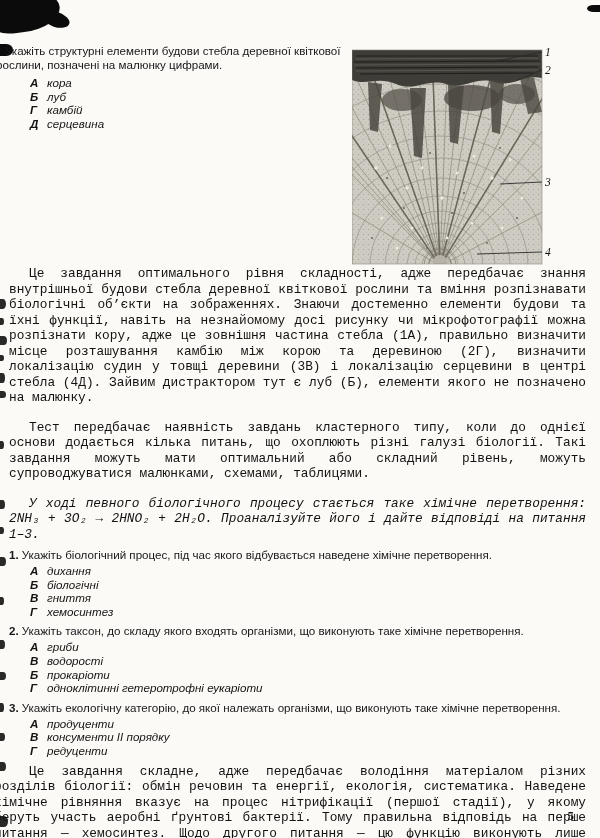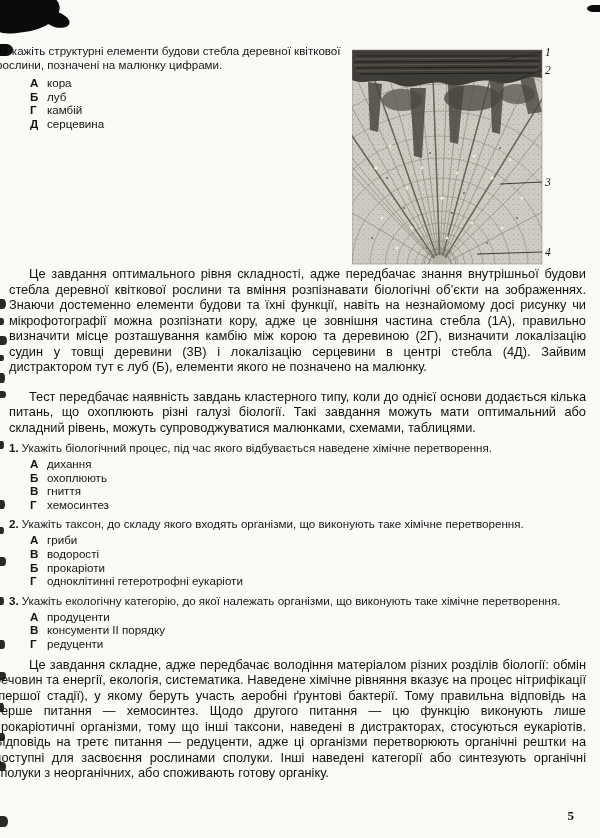--- a/index.html
+++ b/index.html
@@ -19,27 +19,27 @@
   .q-stem {
     font-family: "Liberation Sans", "DejaVu Sans", sans-serif;
     font-size: 11.6px; line-height: 14px; margin: 0; color: #17171a;
   }
   .top-stem { width: 356px; margin-left: -13px; text-indent: 9px; }
   .options {
     list-style: none; margin: 4px 0 0 21px; padding: 0;
     font-family: "Liberation Sans", "DejaVu Sans", sans-serif;
     font-size: 11.6px;
   }
-  .options li { line-height: 13.6px; }
+  .options li { line-height: 13.6px; font-style: italic; }
   .letter { display: inline-block; width: 17px; font-weight: 700; }
   .stem-figure { position: absolute; top: 4px; right: 28px; margin: 0; }
 
   
   .para {
-    font-family: Liberation Sans, sans-serif;
+    font-family: Liberation Mono, monospace;
     font-size: 12.8px; line-height: 15.5px; text-align: justify;
     text-indent: 20px; margin: 0; color: #121212;
   }
   .para + .para { margin-top: 14px; }
   .task-intro { font-style: italic; margin-top: 6px; }
 
   
   .q { margin-top: 6px; }
   .q .q-stem { line-height: 14px; }
   .qnum { font-weight: 700; margin-right: 3px; }
@@ -262,26 +262,27 @@
             <text x="193" y="138">3</text>
             <text x="193" y="208">4</text>
           </g>
         </svg>
       </figure>
     </div>
 
     <p class="para">Це завдання оптимального рівня складності, адже передбачає знання внутрішньої будови стебла деревної квіткової рослини та вміння розпізнавати біологічні об’єкти на зображеннях. Знаючи достеменно елементи будови та їхні функції, навіть на незнайомому досі рисунку чи мікрофотографії можна розпізнати кору, адже це зовнішня частина стебла (1А), правильно визначити місце розташування камбію між корою та деревиною (2Г), визначити локалізацію судин у товщі деревини (3В) і локалізацію серцевини в центрі стебла (4Д). Зайвим дистрактором тут є луб (Б), елементи якого не позначено на малюнку.</p>
     <p class="para">Тест передбачає наявність завдань кластерного типу, коли до однієї основи додається кілька питань, що охоплюють різні галузі біології. Такі завдання можуть мати оптимальний або складний рівень, можуть супроводжуватися малюнками, схемами, таблицями.</p>
 
+    <p class="para task-intro">У ході певного біологічного процесу стається таке хімічне перетворення: 2NH₃ + 3O₂ → 2HNO₂ + 2H₂O. Проаналізуйте його і дайте відповіді на питання 1–3.</p>
 
     <div class="q">
       <p class="q-stem"><span class="qnum">1.</span><span>Укажіть біологічний процес, під час якого відбувається наведене хімічне перетворення.</span></p>
       <ul class="options">
         <li><span class="letter">А</span><span>дихання</span></li>
-        <li><span class="letter">Б</span><span>охоплюють</span></li>
+        <li><span class="letter">Б</span><span>біологічні</span></li>
         <li><span class="letter">В</span><span>гниття</span></li>
         <li><span class="letter">Г</span><span>хемосинтез</span></li>
       </ul>
     </div>
 
     <div class="q">
       <p class="q-stem"><span class="qnum">2.</span><span>Укажіть таксон, до складу якого входять організми, що виконують таке хімічне перетворення.</span></p>
       <ul class="options">
         <li><span class="letter">А</span><span>гриби</span></li>
         <li><span class="letter">В</span><span>водорості</span></li>

